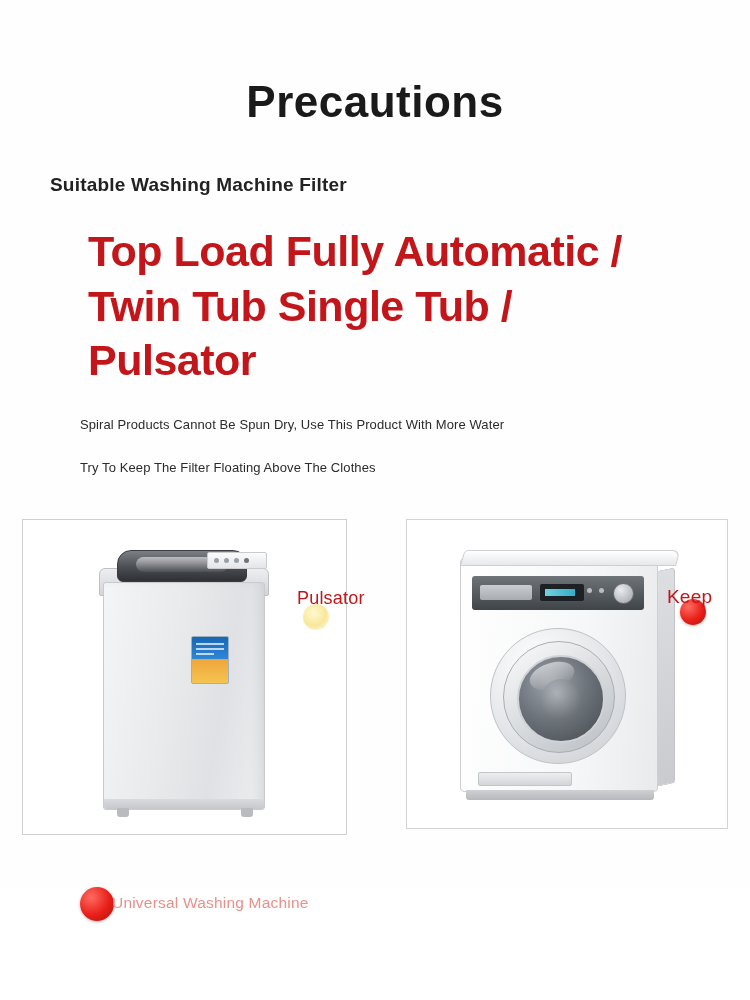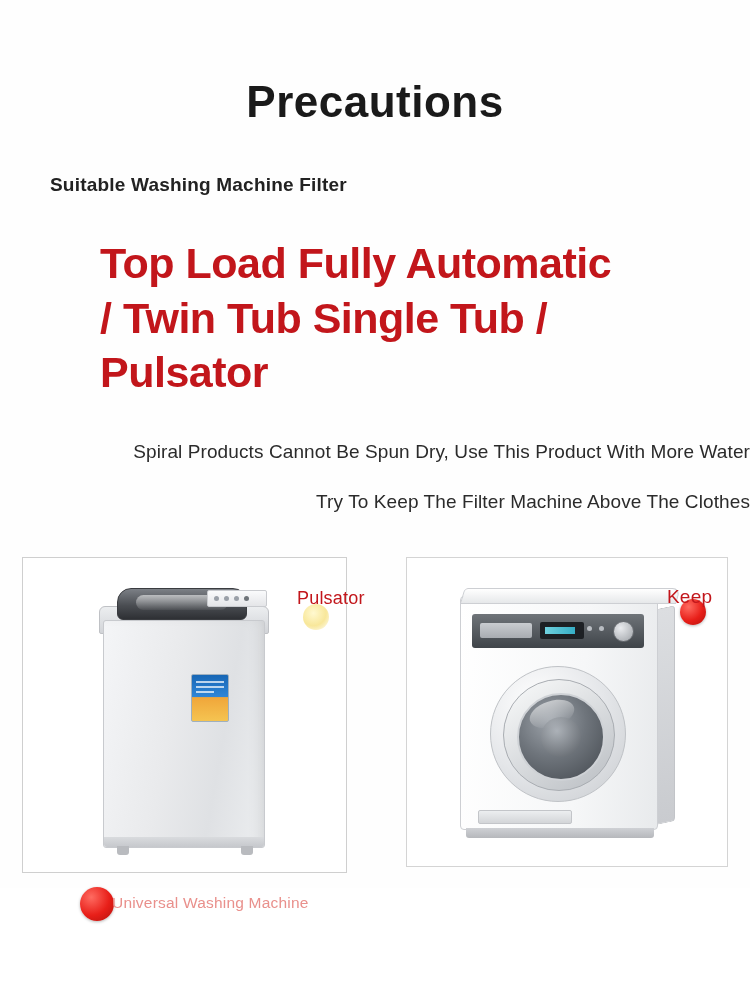--- a/index.html
+++ b/index.html
@@ -33,36 +33,35 @@
   .subtitle {
     margin: 0;
     padding-left: 50px;
     padding-top: 48px;
     font-size: 19px;
     font-weight: bold;
     color: #222222;
     letter-spacing: 0.2px;
   }
   .headline {
-    margin: 12px;
+    margin: 0;
     padding-left: 88px;
     padding-top: 28px;
     padding-right: 110px;
     font-size: 43px;
     font-weight: bold;
     color: #c2161b;
     line-height: 1.26;
     letter-spacing: -0.5px;
   }
   .bullet {
     margin: 0;
-    font-size: 19px;
+    font-size: 13px;
     color: #2b2b2b;
     letter-spacing: 0.1px;
-    text-align: right;
   }
   .bullet-1 {
     padding-left: 80px;
     padding-top: 30px;
   }
   .bullet-2 {
     padding-left: 80px;
     padding-top: 28px;
   }
 
@@ -428,21 +427,21 @@
 
 <div class="page">
 
   <h1 class="title">Precautions</h1>
 
   <h2 class="subtitle">Suitable Washing Machine Filter</h2>
 
   <p class="headline">Top Load Fully Automatic / Twin Tub Single Tub / Pulsator</p>
 
   <p class="bullet bullet-1">Spiral Products Cannot Be Spun Dry, Use This Product With More Water</p>
-  <p class="bullet bullet-2">Try To Keep The Filter Machine Above The Clothes</p>
+  <p class="bullet bullet-2">Try To Keep The Filter Floating Above The Clothes</p>
 
   <div class="photo-row">
 
     <div class="photo-card left">
       <div class="photo-inner">
         <div class="tl-machine">
           <div class="tl-top"></div>
           <div class="tl-lid">
             <div class="tl-lid-glass"></div>
           </div>

